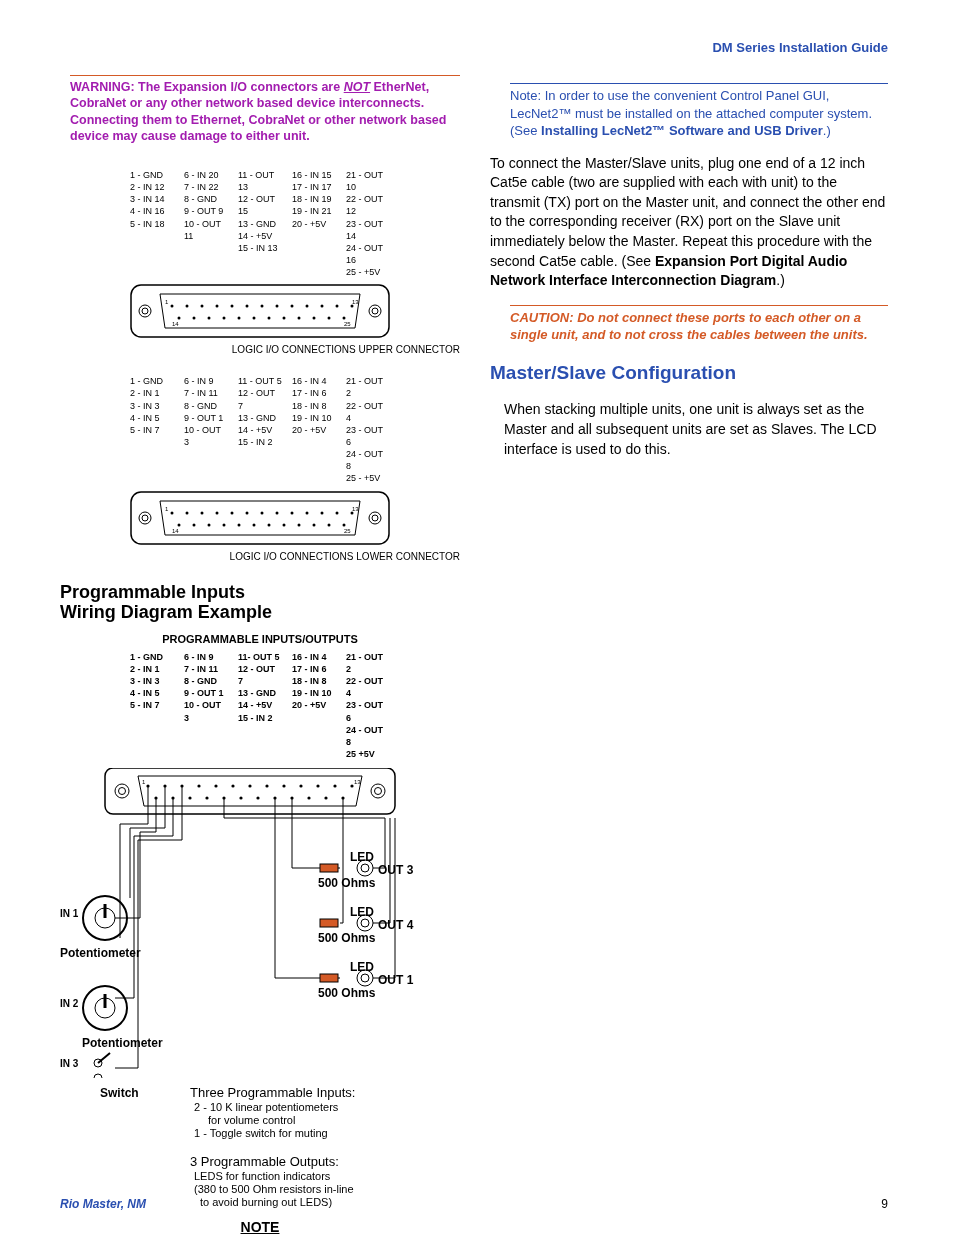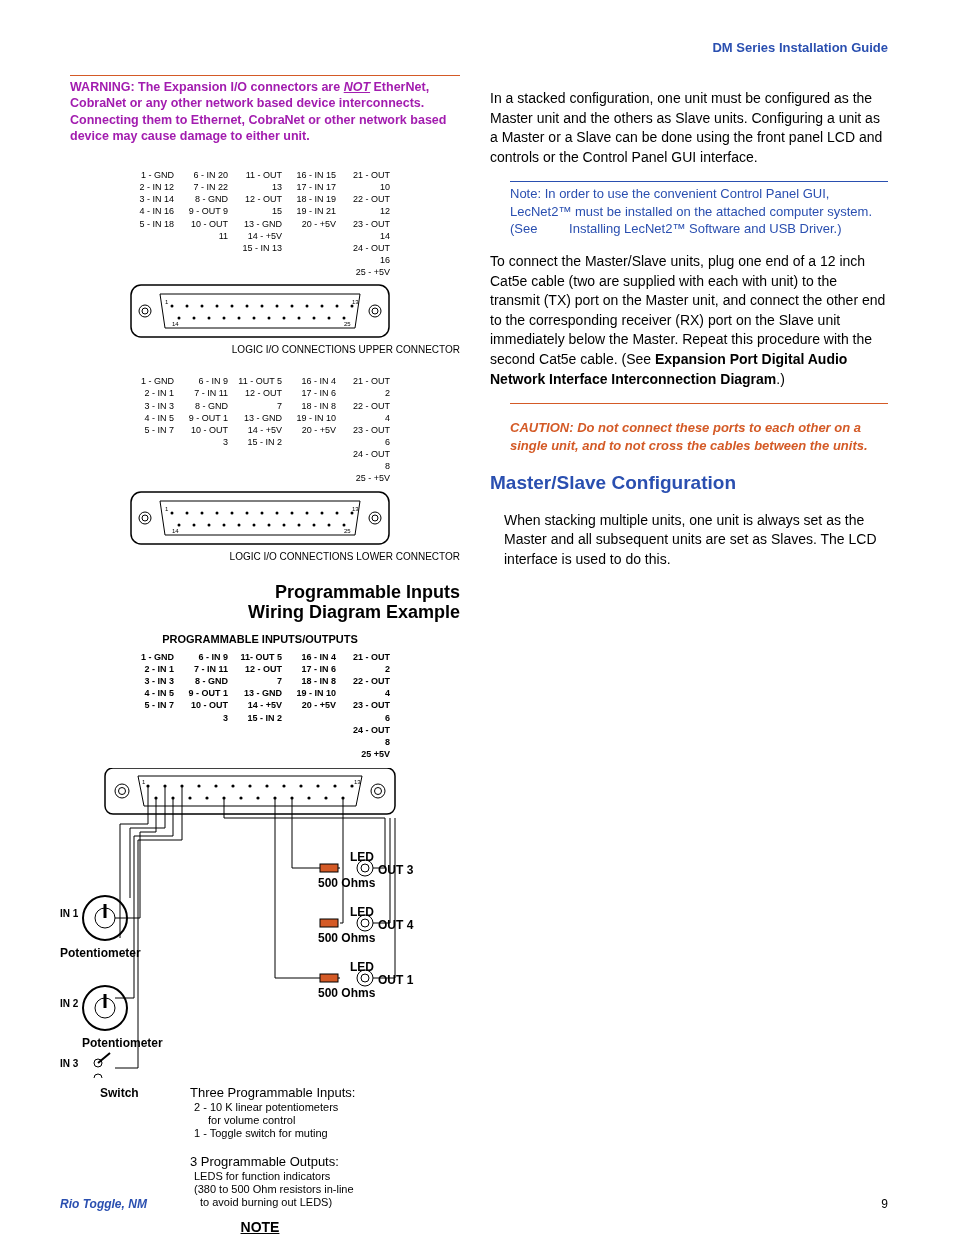--- a/index.html
+++ b/index.html
@@ -52,56 +52,55 @@
   .pin-table {
     font-size: 9px;
     line-height: 1.35;
     display: flex;
     gap: 10px;
     margin: 0 auto 6px;
     width: 260px;
   }
   .pin-col {
     flex: 1;
-    text-align: right;
   }
   .connector-svg {
     display: block;
     margin: 0 auto 6px;
   }
   .fig-caption {
     text-align: right;
     font-size: 10px;
     margin-bottom: 20px;
   }
   .section-title {
-    text-align: right;
+    text-align: left;
     font-weight: bold;
     font-size: 18px;
     line-height: 1.15;
     margin: 14px 0 10px;
   }
   .sub-title {
     text-align: center;
     font-weight: bold;
     font-size: 11px;
     margin-bottom: 6px;
   }
   .note-box {
     border-top: 1px solid #2a4fb0;
     padding-top: 3px;
     color: #2a4fb0;
     font-size: 13px;
     line-height: 1.35;
     margin: 8px 0 12px 20px;
   }
-  .note-box .bold { font-weight: normal; margin-left: 28px; }
+  .note-box .bold { font-weight: bold; }
   .caution-box {
     border-top: 1px solid #d45a26;
-    padding-top: 15px;
+    padding-top: 3px;
     color: #d45a26;
     font-style: italic;
     font-weight: bold;
     font-size: 13px;
     line-height: 1.35;
     margin: 8px 0 16px 20px;
   }
   .h2 {
     color: #2a4fb0;
     font-size: 19px;
@@ -486,35 +485,34 @@
       </div>
 
       <div class="note-center">
         <div class="hd">NOTE</div>
 
       </div>
 
     </div>
 
     <div class="col-right">
-      <p>In a stacked configuration, one unit must be configured as the Master unit and the others as Slave units.  Configuring a unit as a Master or a Slave can be done using the front panel LCD and controls or the Control Panel GUI interface.</p>
 
       <div class="note-box">
         <span>Note: In order to use the convenient Control Panel GUI, LecNet2™ must be installed on the attached computer system.  (See </span><span class="bold">Installing LecNet2™ Software and USB Driver</span><span>.)</span>
       </div>
 
       <p>
         <span>To connect the Master/Slave units, plug one end of a 12 inch Cat5e cable (two are supplied with each with unit) to the transmit (TX) port on the Master unit, and connect the other end to the corresponding receiver (RX) port on the Slave unit immediately below the Master.  Repeat this procedure with the second Cat5e cable.  (See </span><strong>Expansion Port Digital Audio Network Interface Interconnection Diagram</strong><span>.)</span>
       </p>
 
       <div class="caution-box">CAUTION: Do not connect these ports to each other on a single unit, and to not cross the cables between the units.</div>
 
       <div class="h2">Master/Slave Configuration</div>
 
       <p class="p-indent">When stacking multiple units, one unit is always set as the Master and all subsequent units are set as Slaves.  The LCD interface is used to do this.</p>
     </div>
   </div>
 
   <div class="footer">
-    <span class="footer-left">Rio Toggle, NM</span>
+    <span class="footer-left">Rio Master, NM</span>
     <span>9</span>
   </div>
 </div>
 
 </body></html>

